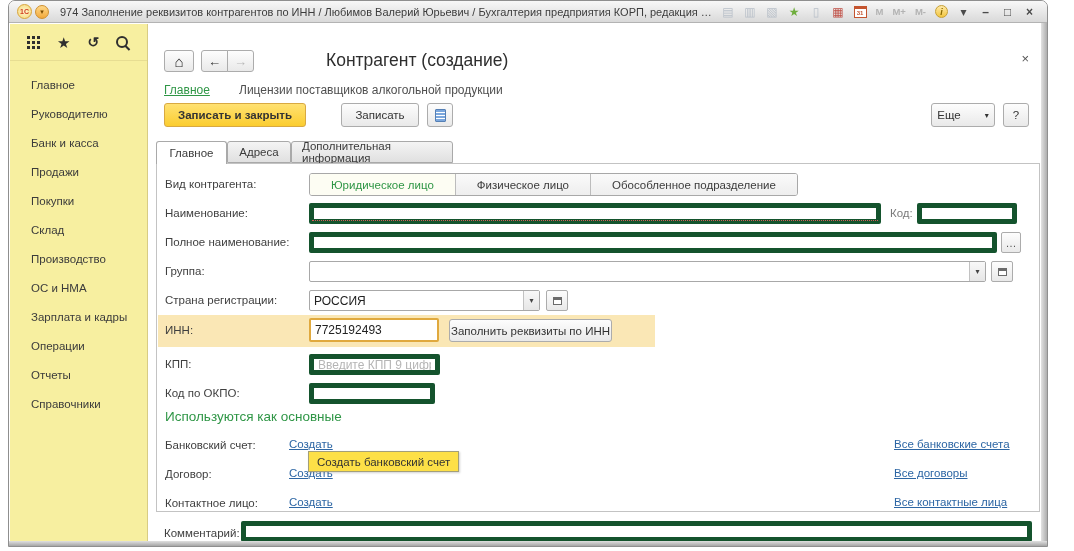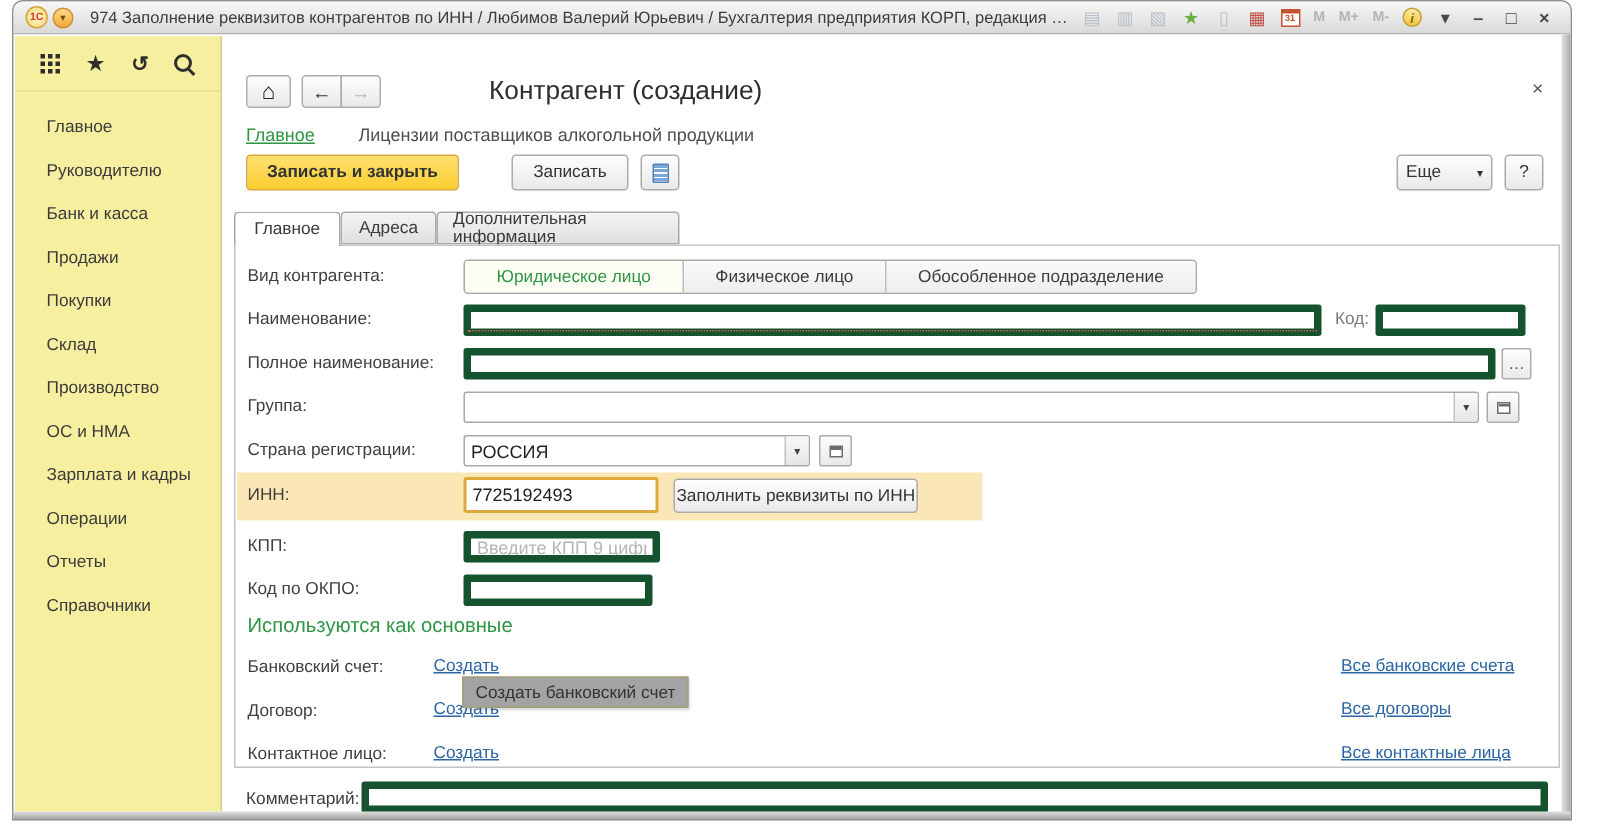--- a/index.html
+++ b/index.html
@@ -121,21 +121,21 @@
   .sq-btn { position:absolute; width:22px; height:21px; display:flex; align-items:center;
     justify-content:center; background:linear-gradient(#fdfdfd,#e9e9e9);
     border:1px solid #acacac; border-radius:2px; cursor:pointer; font-size:11px; color:#555; }
   .i-open { width:9px; height:8px; border:1px solid #6b6b6b; background:#fff;
     box-shadow:inset 0 2px 0 #6b6b6b; }
   .inn-row { position:absolute; left:1px; top:151px; width:497px; height:32px;
     background:#fae7b5; }
   .inn-input { border:2px solid #e0a93e !important; }
   .sec-head { position:absolute; left:8px; top:245px; font-size:13.5px; color:#2f9646; }
   .tooltip { position:absolute; left:151px; top:287px; height:21px; display:flex;
-    align-items:center; background:#a3a3a3; border:1px solid #a39f79; padding:0 8px;
+    align-items:center; background:#fde047; border:1px solid #a39f79; padding:0 8px;
     font-size:11.5px; color:#333; z-index:6; box-shadow:1px 1px 2px rgba(0,0,0,.18);
     white-space:nowrap; }
   .comment-row { position:absolute; left:0; right:0; top:497px; height:22px; }
 </style>
 </head>
 <body>
 
 <div class="win">
 
   <div class="titlebar">

